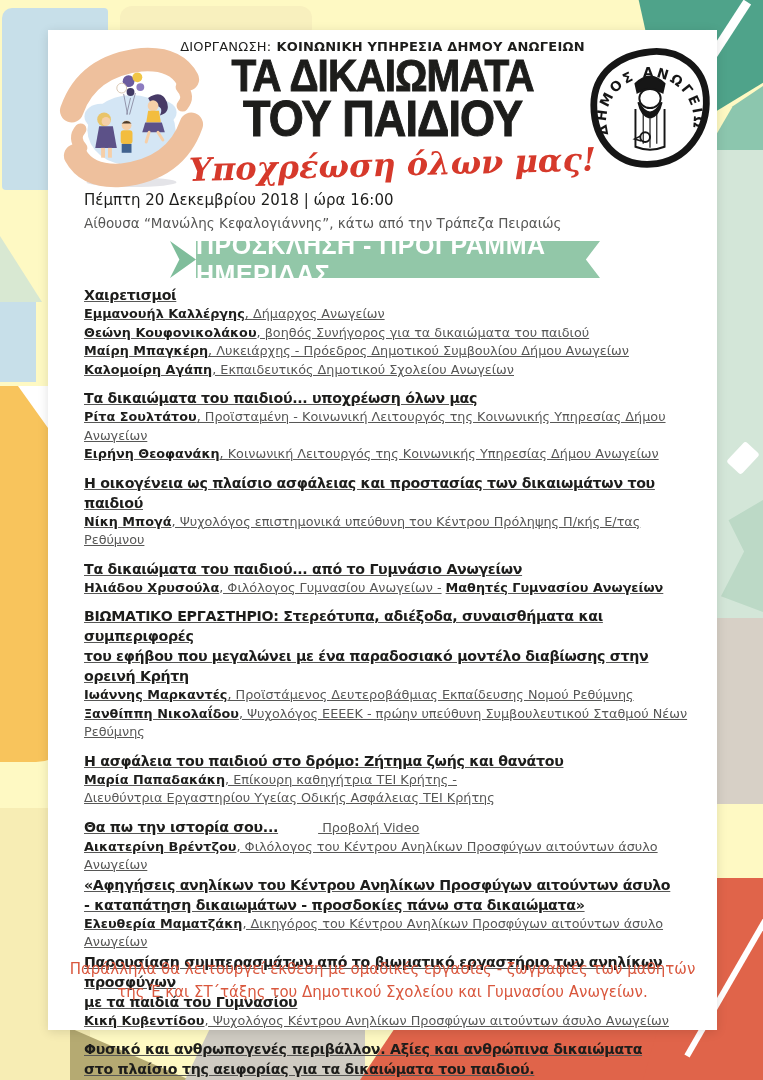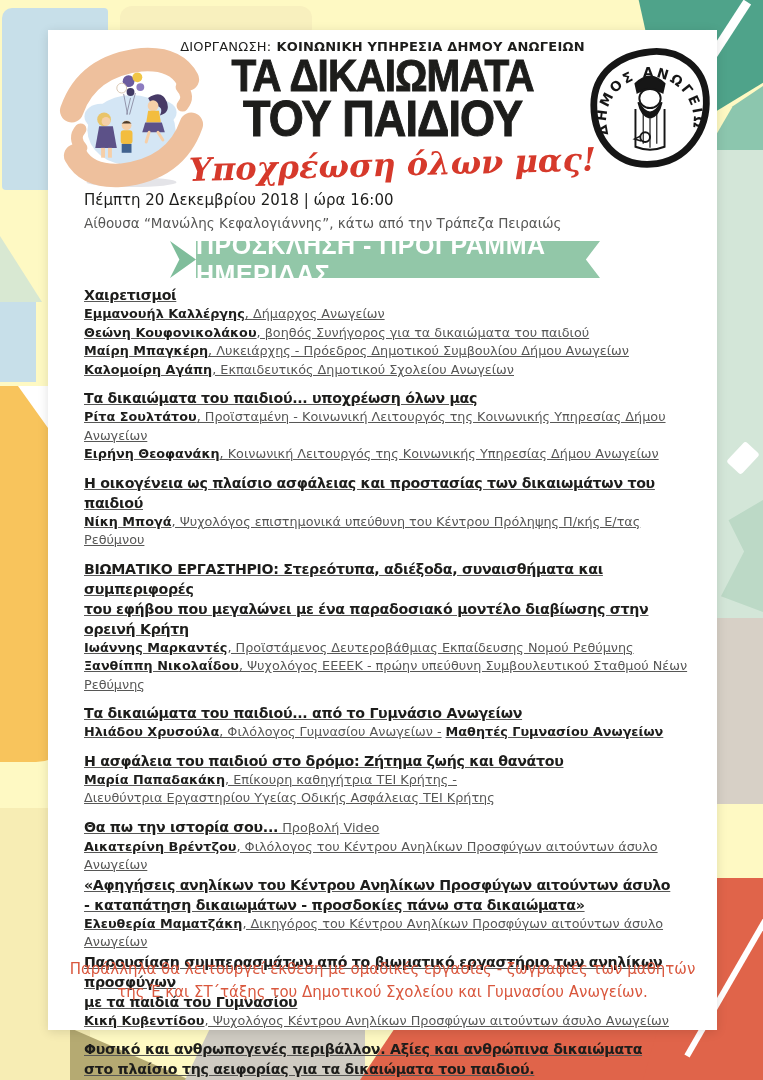--- a/index.html
+++ b/index.html
@@ -55,21 +55,21 @@
   .banner{position:absolute;top:211px;left:148px;width:404px;height:37px;background:#92c7a8;
           clip-path:polygon(0 0,100% 0,96.5% 50%,100% 100%,0 100%);
           display:flex;align-items:center;justify-content:center;}
   .banner span{color:#ffffff;font-weight:bold;font-size:25px;letter-spacing:.5px;
                font-family:"Liberation Sans","DejaVu Sans",sans-serif;}
 
   .program{position:absolute;top:255px;left:36px;right:14px;font-size:12.8px;line-height:18.5px;color:#575756;}
   .section{margin-bottom:9px;text-decoration:underline;}
   .section-title{font-size:14.2px;font-weight:bold;color:#1d1d1b;line-height:20px;
                  letter-spacing:-.3px;white-space:pre-line;}
-  .title-suffix{font-weight:normal;color:#575756;font-size:12.8px;letter-spacing:0;}
+  .title-suffix{font-weight:normal;color:#575756;font-size:12.8px;letter-spacing:0;margin-left:40px;}
   .speaker-line{white-space:pre-line;}
   .speaker-name{font-weight:bold;color:#1d1d1b;}
   .speaker-role{white-space:pre-line;}
   .speaker-role-bold{font-weight:bold;color:#1d1d1b;margin-left:4px;}
 
   .footer-note{position:absolute;top:928px;left:0;right:0;text-align:center;white-space:pre-line;
                color:#d9573d;font-size:15px;line-height:1.55;}
 </style>
 </head>
 <body>
@@ -176,28 +176,28 @@
         <div class="section">
           <div class="section-title">Τα δικαιώματα του παιδιού... υποχρέωση όλων μας</div>
           <div class="speaker-line"><span class="speaker-name">Ρίτα Σουλτάτου</span><span class="speaker-role">, Προϊσταμένη - Κοινωνική Λειτουργός της Κοινωνικής Υπηρεσίας Δήμου Ανωγείων</span></div>
           <div class="speaker-line"><span class="speaker-name">Ειρήνη Θεοφανάκη</span><span class="speaker-role">, Κοινωνική Λειτουργός της Κοινωνικής Υπηρεσίας Δήμου Ανωγείων</span></div>
         </div>
         <div class="section">
           <div class="section-title">Η οικογένεια ως πλαίσιο ασφάλειας και προστασίας των δικαιωμάτων του παιδιού</div>
           <div class="speaker-line"><span class="speaker-name">Νίκη Μπογά</span><span class="speaker-role">, Ψυχολόγος επιστημονικά υπεύθυνη του Κέντρου Πρόληψης Π/κής Ε/τας Ρεθύμνου</span></div>
         </div>
         <div class="section">
+          <div class="section-title">Τα δικαιώματα του παιδιού... από το Γυμνάσιο Ανωγείων</div>
+          <div class="speaker-line"><span class="speaker-name">Ηλιάδου Χρυσούλα</span><span class="speaker-role">, Φιλόλογος Γυμνασίου Ανωγείων -</span><span class="speaker-role-bold">Μαθητές Γυμνασίου Ανωγείων</span></div>
+        </div>
+        <div class="section">
           <div class="section-title">ΒΙΩΜΑΤΙΚΟ ΕΡΓΑΣΤΗΡΙΟ: Στερεότυπα, αδιέξοδα, συναισθήματα και συμπεριφορές
 του εφήβου που μεγαλώνει με ένα παραδοσιακό μοντέλο διαβίωσης στην ορεινή Κρήτη</div>
           <div class="speaker-line"><span class="speaker-name">Ιωάννης Μαρκαντές</span><span class="speaker-role">, Προϊστάμενος Δευτεροβάθμιας Εκπαίδευσης Νομού Ρεθύμνης</span></div>
           <div class="speaker-line"><span class="speaker-name">Ξανθίππη Νικολαΐδου</span><span class="speaker-role">, Ψυχολόγος ΕΕΕΕΚ - πρώην υπεύθυνη Συμβουλευτικού Σταθμού Νέων Ρεθύμνης</span></div>
-        </div>
-        <div class="section">
-          <div class="section-title">Τα δικαιώματα του παιδιού... από το Γυμνάσιο Ανωγείων</div>
-          <div class="speaker-line"><span class="speaker-name">Ηλιάδου Χρυσούλα</span><span class="speaker-role">, Φιλόλογος Γυμνασίου Ανωγείων -</span><span class="speaker-role-bold">Μαθητές Γυμνασίου Ανωγείων</span></div>
         </div>
         <div class="section">
           <div class="section-title">Η ασφάλεια του παιδιού στο δρόμο: Ζήτημα ζωής και θανάτου</div>
           <div class="speaker-line"><span class="speaker-name">Μαρία Παπαδακάκη</span><span class="speaker-role">, Επίκουρη καθηγήτρια ΤΕΙ Κρήτης -
 Διευθύντρια Εργαστηρίου Υγείας Οδικής Ασφάλειας ΤΕΙ Κρήτης</span></div>
         </div>
         <div class="section">
           <div class="section-title">Θα πω την ιστορία σου...<span class="title-suffix"> Προβολή Video</span></div>
           <div class="speaker-line"><span class="speaker-name">Αικατερίνη Βρέντζου</span><span class="speaker-role">, Φιλόλογος του Κέντρου Ανηλίκων Προσφύγων αιτούντων άσυλο Ανωγείων</span></div>
           <div class="section-title">«Αφηγήσεις ανηλίκων του Κέντρου Ανηλίκων Προσφύγων αιτούντων άσυλο

